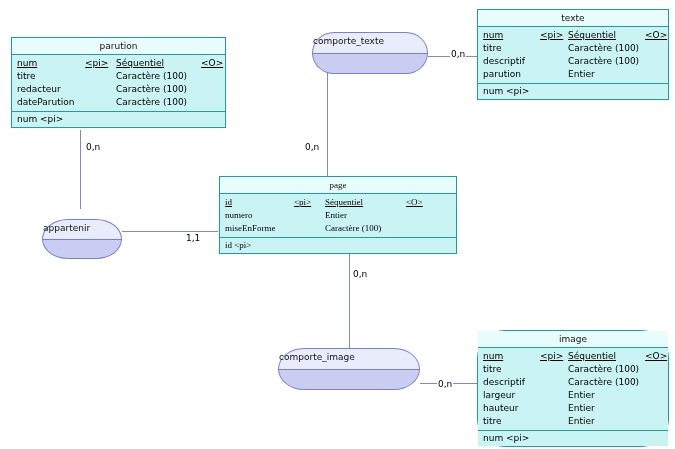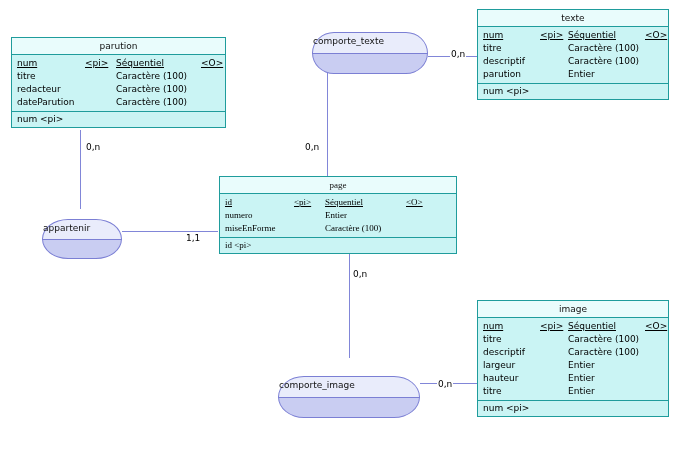--- a/index.html
+++ b/index.html
@@ -188,21 +188,21 @@
         <span class="attr-type" style="left:105px;">Entier</span>
       </div>
       <div class="attr-row">
         <span class="attr-name">miseEnForme</span>
         <span class="attr-type" style="left:105px;">Caractère (100)</span>
       </div>
     </div>
     <div class="ent-id">id  &lt;pi&gt;</div>
   </div>
 
-  <div class="entity" style="left:477px; top:300px; width:192px;">
+  <div class="entity" style="left:477px; top:330px; width:192px;border-radius:28px;">
     <div class="ent-title">image</div>
     <div class="ent-attrs">
       <div class="attr-row">
         <span class="attr-name u">num</span>
         <span class="attr-pi u" style="left:62px;">&lt;pi&gt;</span>
         <span class="attr-type u" style="left:90px;">Séquentiel</span>
         <span class="attr-opt u" style="left:167px;">&lt;O&gt;</span>
       </div>
       <div class="attr-row">
         <span class="attr-name">titre</span>
@@ -231,18 +231,18 @@
   <div class="rel" style="left:312px; top:32px; width:116px; height:42px; border-radius:22px/21px;">
     <div class="rel-divider"></div>
     <div class="rel-label">comporte_texte</div>
   </div>
 
   <div class="rel" style="left:42px; top:219px; width:80px; height:40px; border-radius:26px/20px;">
     <div class="rel-divider"></div>
     <div class="rel-label">appartenir</div>
   </div>
 
-  <div class="rel" style="left:278px; top:376px; width:142px; height:42px; border-radius:26px/21px;">
+  <div class="rel" style="left:278px; top:348px; width:142px; height:42px; border-radius:26px/21px;">
     <div class="rel-divider"></div>
     <div class="rel-label">comporte_image</div>
   </div>
 
 </div>
 
 </body></html>

